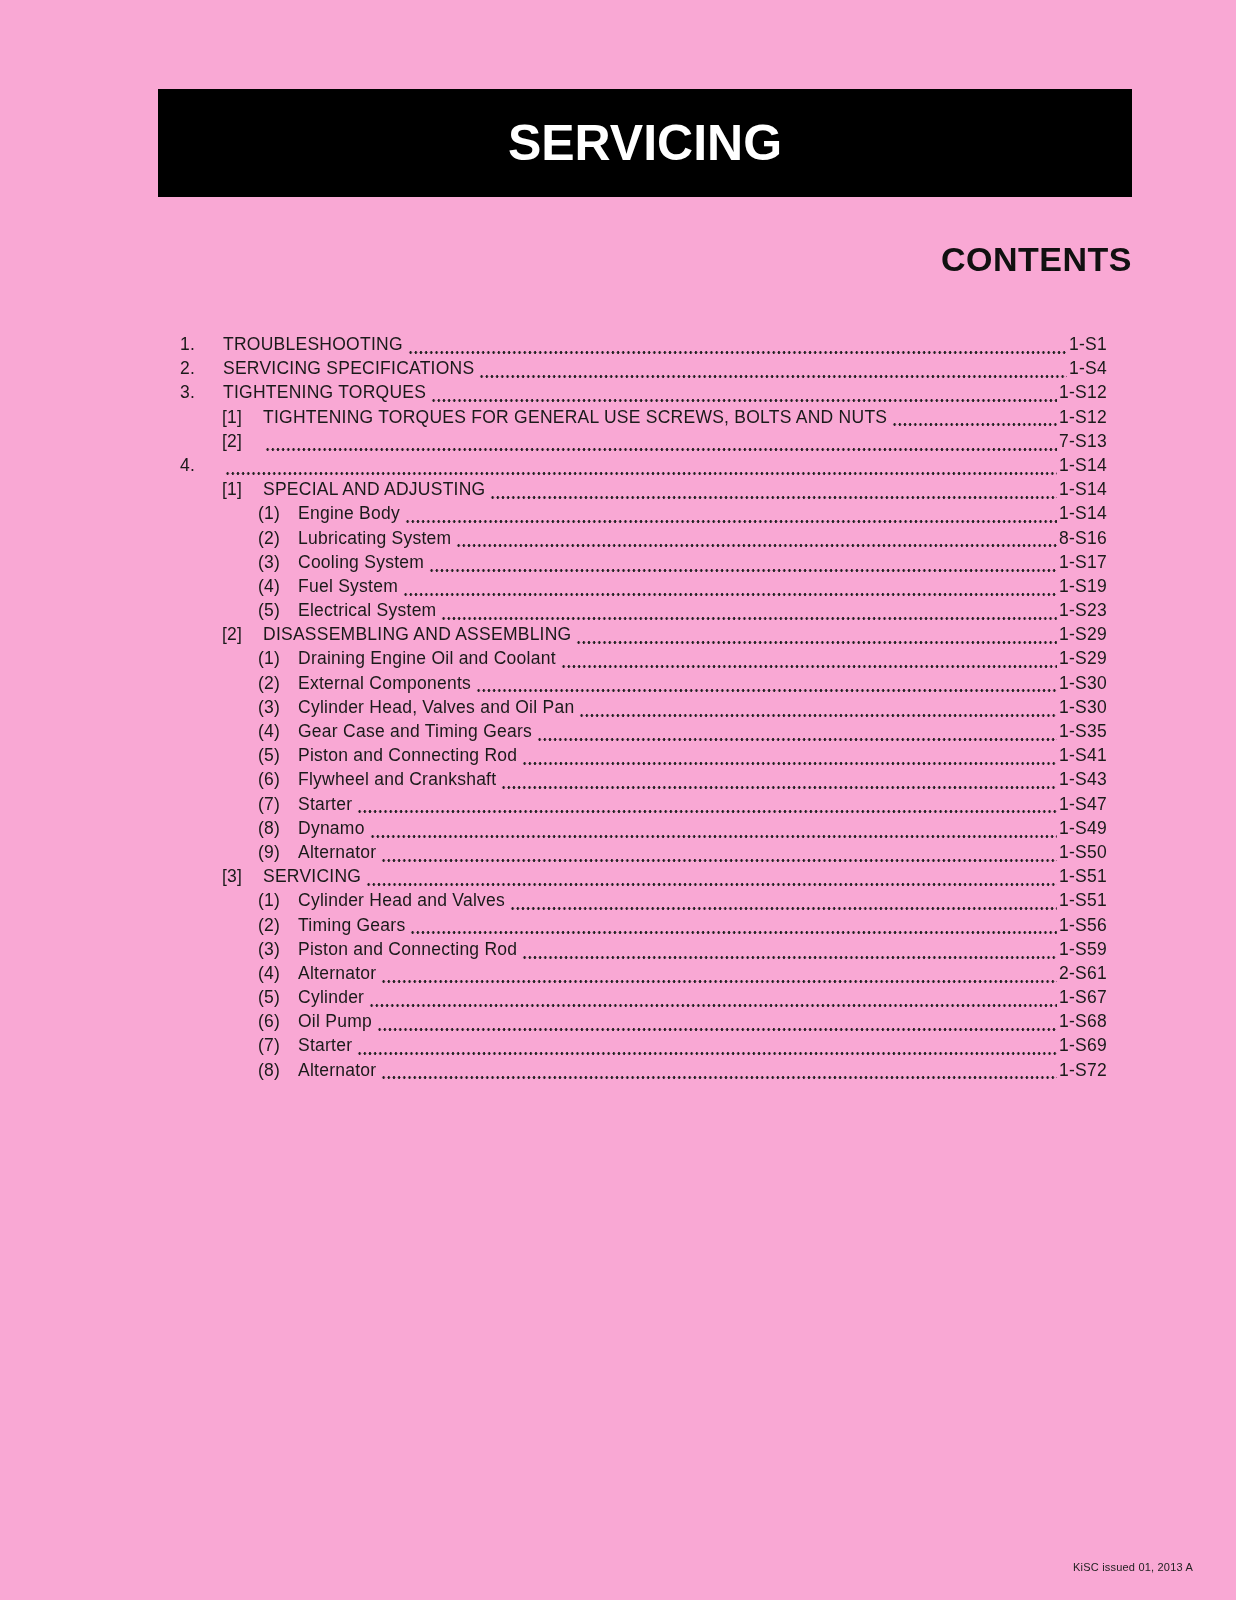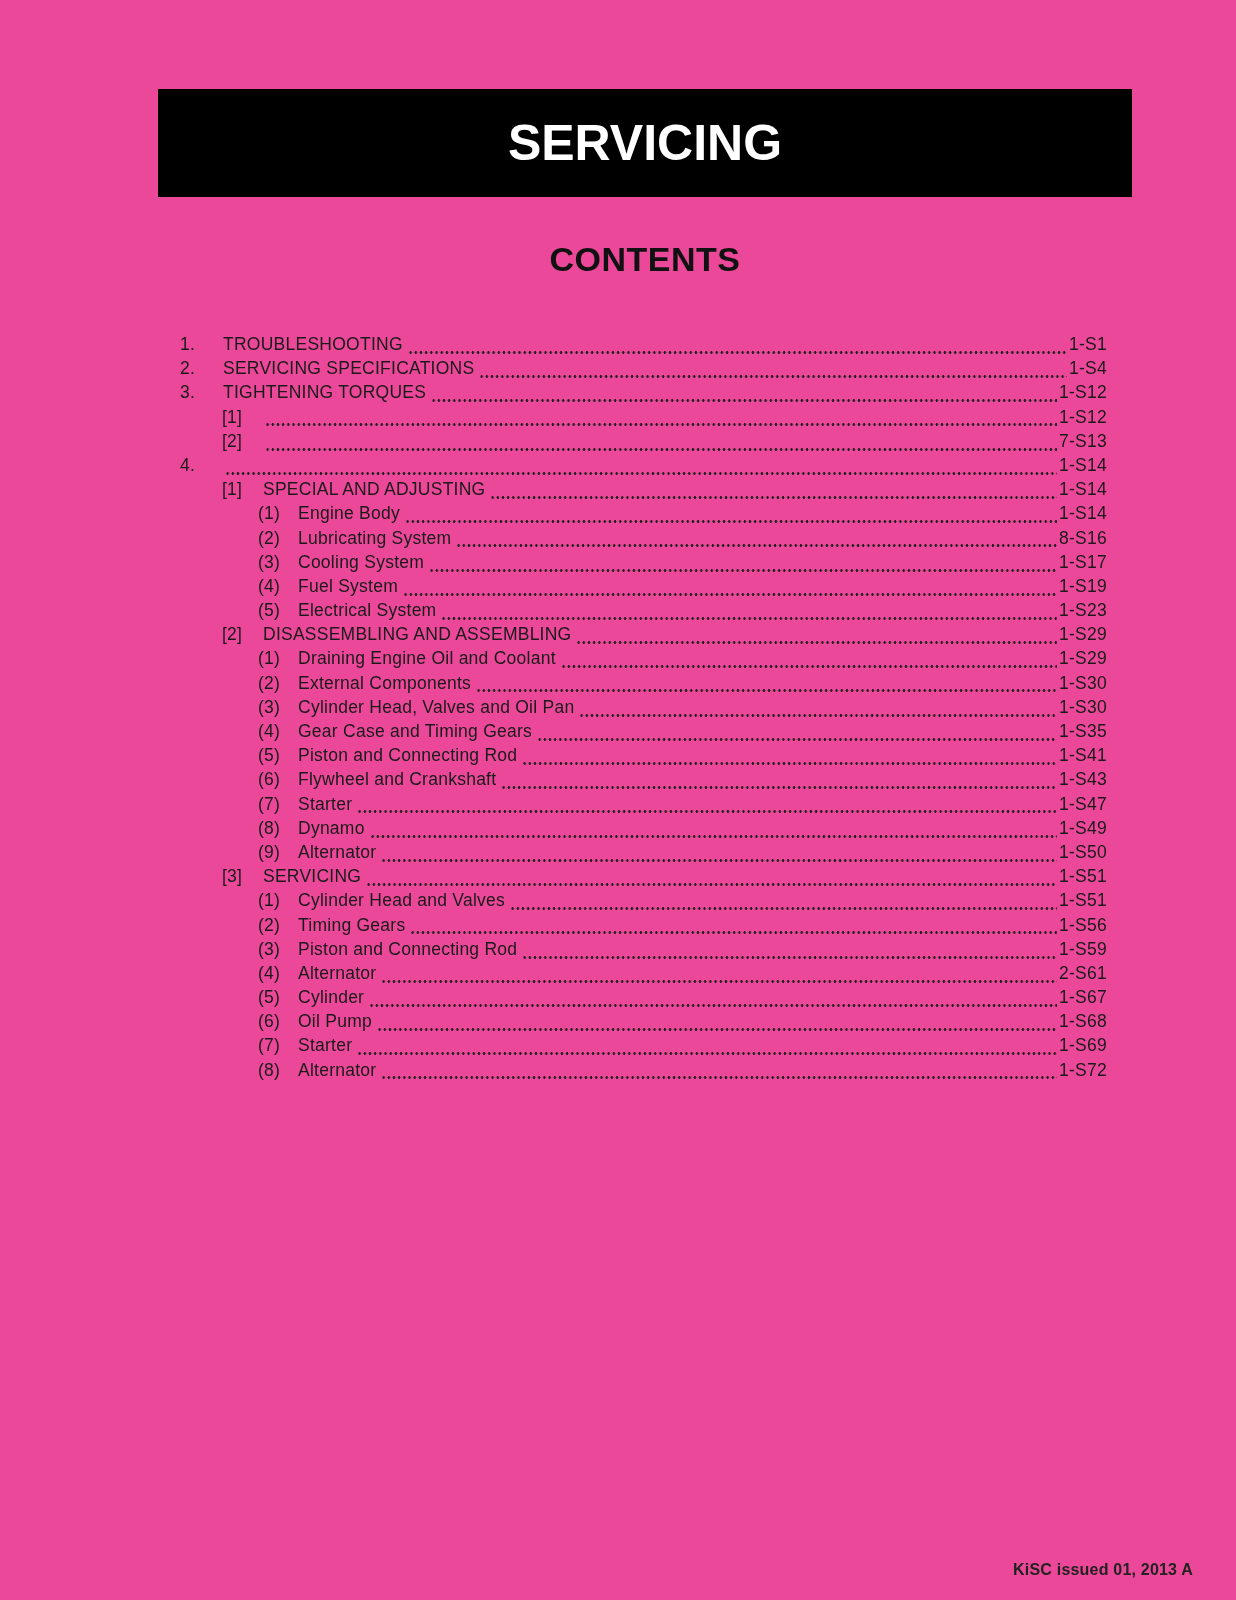--- a/index.html
+++ b/index.html
@@ -4,21 +4,21 @@
 <style>
   html, body {
     margin: 0;
     padding: 0;
     background: #ffffff;
   }
   .page {
     position: relative;
     width: 1236px;
     height: 1600px;
-    background: #ec4899;
+    background: #f9a8d4;
     font-family: "Liberation Sans", "DejaVu Sans", sans-serif;
     color: #1a1a1a;
     overflow: hidden;
   }
   .banner {
     position: absolute;
     left: 158px;
     top: 89px;
     width: 974px;
     height: 108px;
@@ -32,21 +32,21 @@
     font-size: 50px;
     font-weight: bold;
     letter-spacing: 0px;
     line-height: 1;
   }
   .contents-heading {
     position: absolute;
     left: 158px;
     top: 240px;
     width: 974px;
-    text-align: center;
+    text-align: right;
     font-size: 34px;
     font-weight: bold;
     color: #111111;
     letter-spacing: 0.5px;
   }
   .toc {
     position: absolute;
     left: 180px;
     top: 334px;
     width: 927px;
@@ -82,24 +82,23 @@
     background-position: left bottom 3.2px;
   }
   .toc-row .page-num {
     flex: none;
     text-align: center;
   }
   .footer-note {
     position: absolute;
     right: 43px;
     top: 1561px;
-    font-size: 16px;
+    font-size: 11px;
     color: #222222;
     letter-spacing: 0.2px;
-    font-weight: bold;
   }
 </style>
 </head>
 <body>
 
 <div class="page">
 
   <div class="banner">
     <span class="banner-title">SERVICING</span>
   </div>
@@ -120,20 +119,21 @@
         <span class="page-num">1-S4</span>
       </div>
       <div class="toc-row lvl0">
         <span class="marker">3.</span>
         <span class="label">TIGHTENING TORQUES</span>
         <span class="leader"></span>
         <span class="page-num">1-S12</span>
       </div>
       <div class="toc-row lvl1">
         <span class="marker">[1]</span>
+        <span class="label">TIGHTENING TORQUES FOR GENERAL USE SCREWS, BOLTS AND NUTS</span>
         <span class="leader"></span>
         <span class="page-num">1-S12</span>
       </div>
       <div class="toc-row lvl1">
         <span class="marker">[2]</span>
         <span class="leader"></span>
         <span class="page-num">7-S13</span>
       </div>
       <div class="toc-row lvl0">
         <span class="marker">4.</span>

